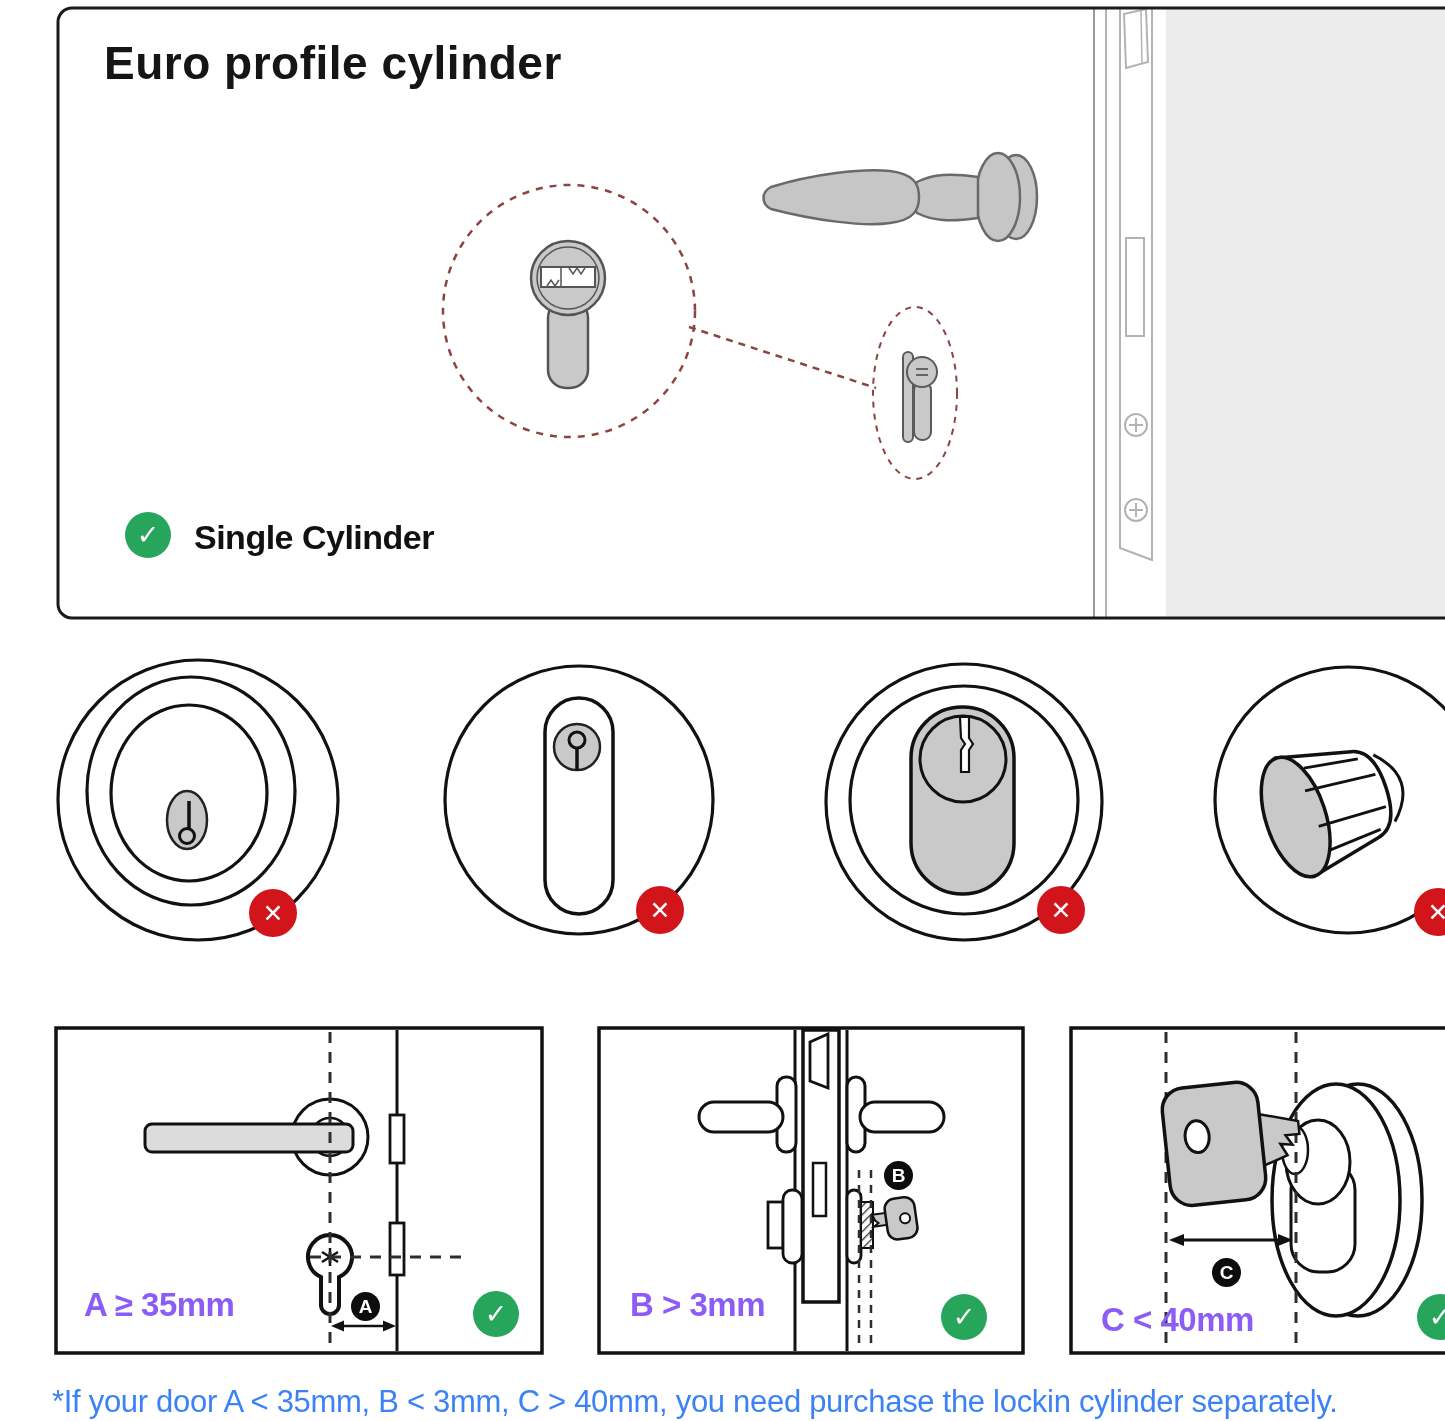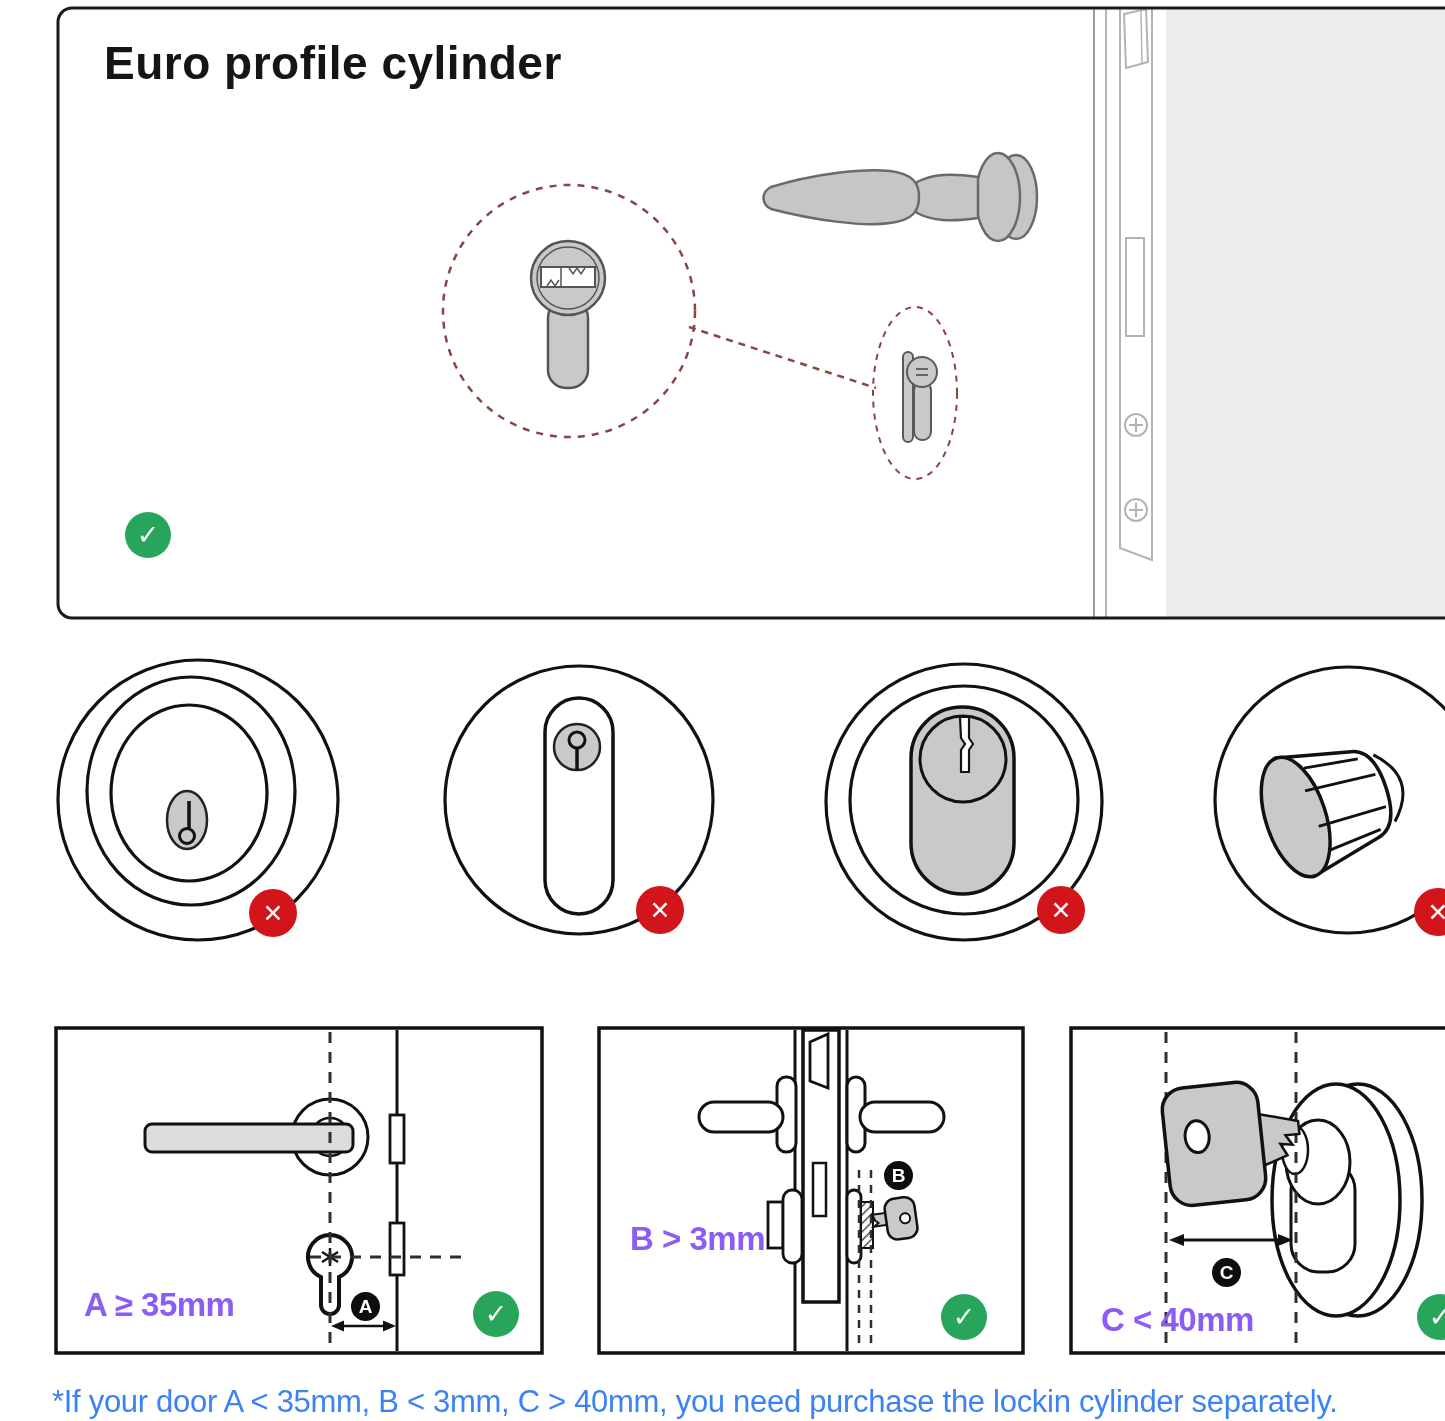--- a/index.html
+++ b/index.html
@@ -211,20 +211,21 @@
       <path d="M1245,1240 l-15,-6 v12 z" stroke="none"></path>
     </g>
   </g>
 </svg>
 
 <div class="abs title">Euro profile cylinder</div>
 
 <div class="abs ok-circle" style="left:77px;top:512px;">
   <span>✓</span>
 </div>
+<div class="abs single-label">Single Cylinder</div>
 
 <div class="abs xbadge" style="left:201px;top:889px;">
       <span>✕</span>
     </div>
 <div class="abs xbadge" style="left:588px;top:886px;">
       <span>✕</span>
     </div>
 <div class="abs xbadge" style="left:989px;top:886px;">
       <span>✕</span>
     </div>
@@ -236,21 +237,21 @@
       <span>A</span>
     </div>
 <div class="abs letter-badge" style="left:836px;top:1161px;">
       <span>B</span>
     </div>
 <div class="abs letter-badge" style="left:1164px;top:1258px;">
       <span>C</span>
     </div>
 
 <div class="abs req-label" style="left:36px;top:1286px;">A ≥ 35mm</div>
-<div class="abs req-label" style="left:582px;top:1220px;">B &gt; 3mm</div>
+<div class="abs req-label" style="left:582px;top:1286px;">B &gt; 3mm</div>
 <div class="abs req-label" style="left:1053px;top:1301px;">C &lt; 40mm</div>
 
 <div class="abs ok-circle ok-sm" style="left:425px;top:1291px;">
       <span>✓</span>
     </div>
 <div class="abs ok-circle ok-sm" style="left:893px;top:1294px;">
       <span>✓</span>
     </div>
 <div class="abs ok-circle ok-sm" style="left:1369px;top:1294px;">
       <span>✓</span>

